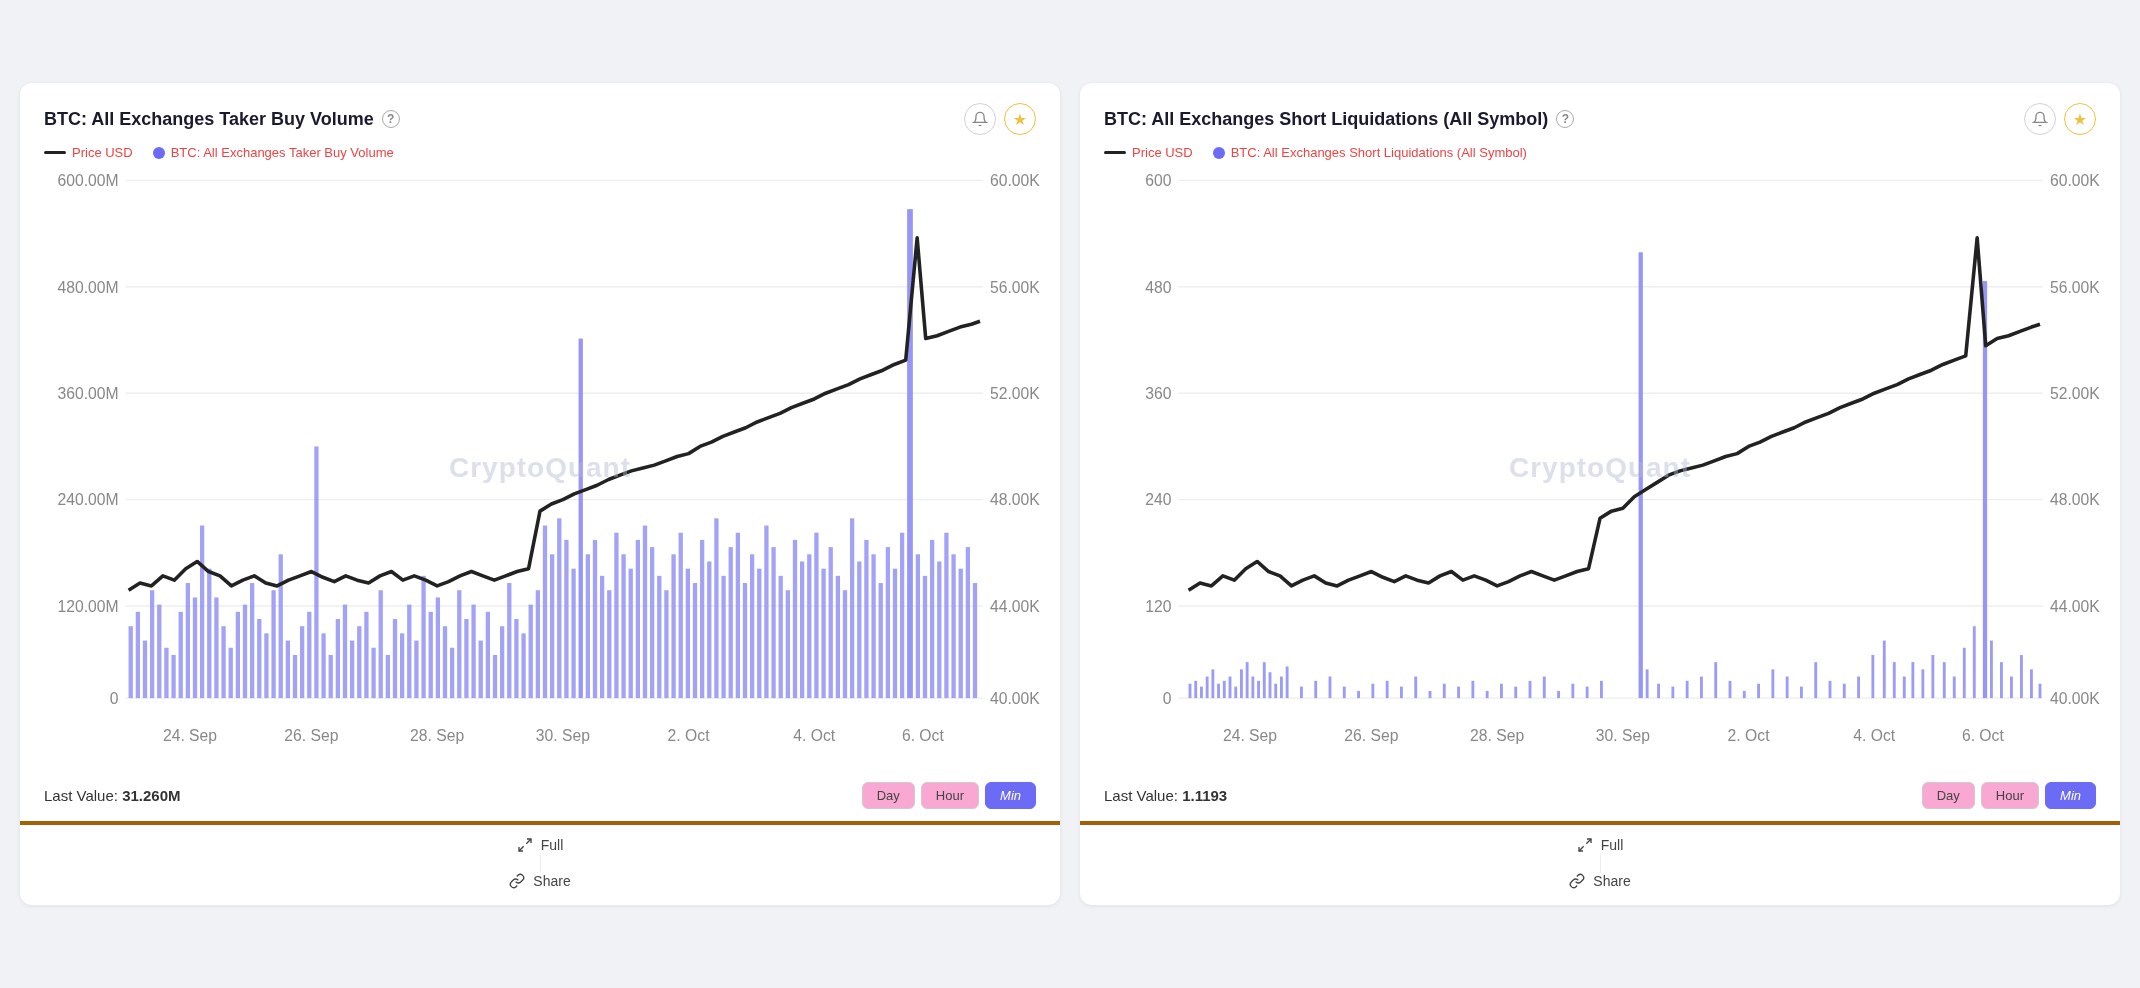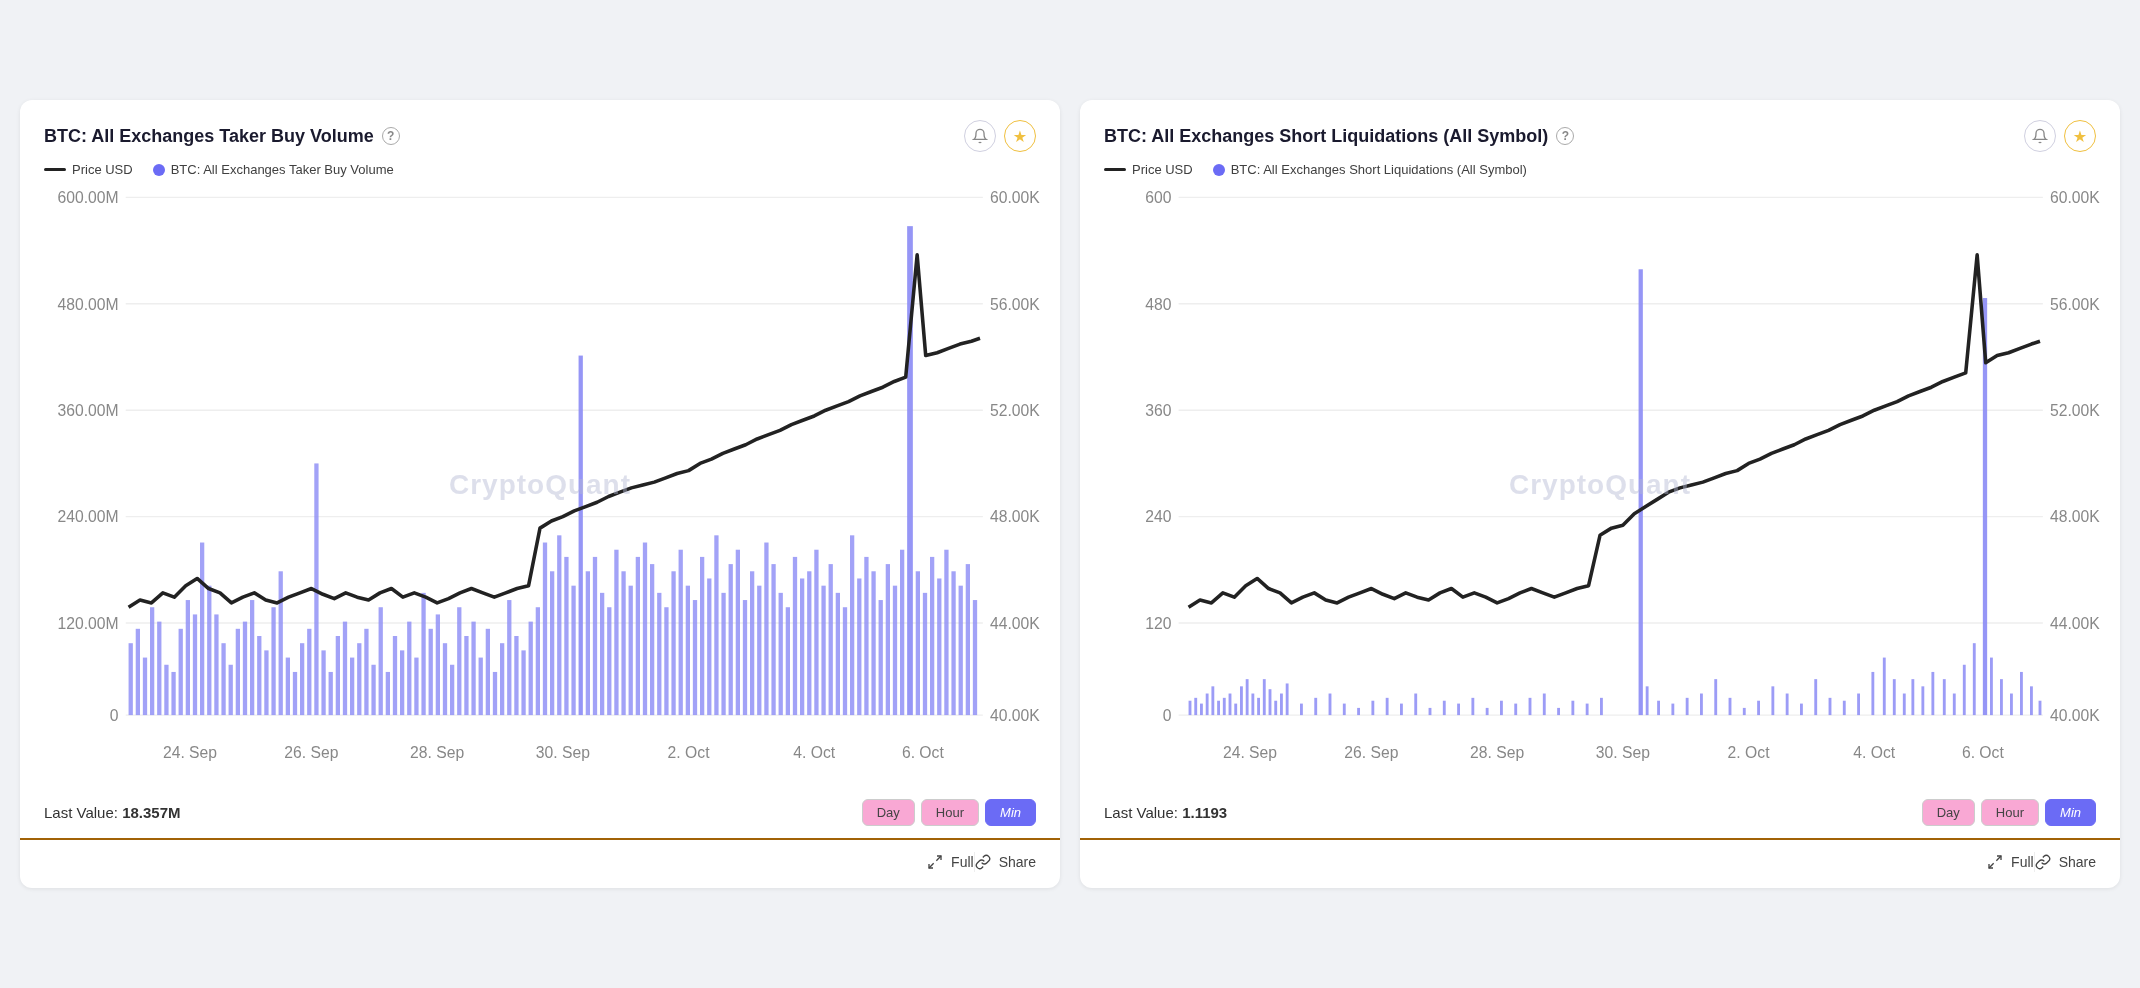--- a/index.html
+++ b/index.html
@@ -63,21 +63,21 @@
     }
     .card-icons {
       display: flex;
       gap: 8px;
     }
     .legend {
       display: flex;
       gap: 20px;
       margin-bottom: 6px;
       font-size: 13px;
-      color: #404040;
+      color: #ef4444;
     }
     .legend-item {
       display: flex;
       align-items: center;
       gap: 6px;
     }
     .legend-line {
       width: 22px;
       height: 2.5px;
       background: #222;
@@ -143,24 +143,25 @@
       background: #6B6BF5;
       border-color: #6B6BF5;
       color: #fff;
       font-style: italic;
     }
     .card-actions {
       display: flex;
       align-items: center;
       justify-content: flex-end;
       padding: 12px 0 16px 0;
-      border-top: 2px solid #a16207;
+      border-top: 4px solid #a16207;
       margin: 0 -24px;
       padding-left: 24px;
       padding-right: 24px;
+      flex-direction: column;
     }
     .action-btn {
       display: flex;
       align-items: center;
       gap: 8px;
       font-size: 14px;
       color: #444;
       cursor: pointer;
       font-weight: 500;
       background: none;
@@ -374,21 +375,21 @@
         <rect x="648" y="265" width="3" height="105" fill="#8B8BF5" opacity="0.8"></rect>
         <rect x="653" y="290" width="3" height="80" fill="#8B8BF5" opacity="0.8"></rect>
 
         <polyline points="62,295 70,290 78,292 86,285 94,288 102,280 110,275 118,282 126,285 134,292 142,288 150,285 158,290 166,292 174,288 182,285 190,282 198,286 206,289 214,285 222,288 230,290 238,285 246,282 254,288 262,285 270,288 278,292 286,289 294,285 302,282 310,285 318,288 326,285 334,282 342,280 350,240 358,235 366,232 374,228 382,225 390,222 398,218 406,215 414,212 422,210 430,208 438,205 446,202 454,200 462,195 470,192 478,188 486,185 494,182 502,178 510,175 518,172 526,168 534,165 542,162 550,158 558,155 566,152 574,148 582,145 590,142 598,138 606,135 614,50 620,120 628,118 636,115 644,112 652,110 658,108" fill="none" stroke="#222" stroke-width="2.5" stroke-linejoin="round"></polyline>
       </svg>
     </div>
 
     <div class="card-footer">
       <div class="last-value">
         <span>Last Value:</span>
-        <strong>18.357M</strong>
+        <strong>31.260M</strong>
       </div>
       <div class="time-buttons">
         <button class="time-btn">Day</button>
         <button class="time-btn">Hour</button>
         <button class="time-btn active">Min</button>
       </div>
     </div>
     <div class="card-actions">
       <button class="action-btn">
         <svg width="16" height="16" viewBox="0 0 24 24" fill="none" stroke="#444" stroke-width="2">

